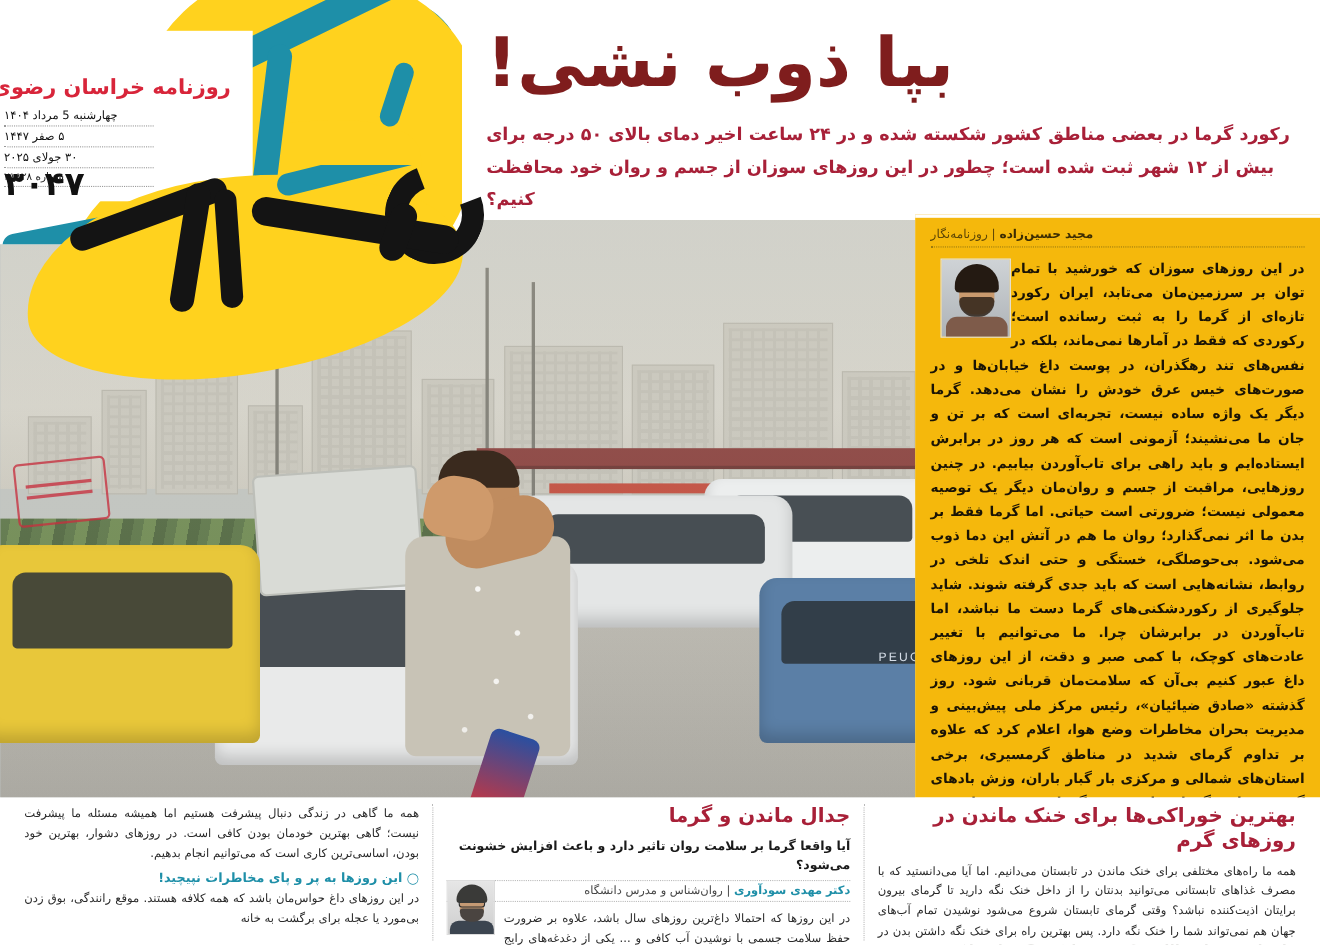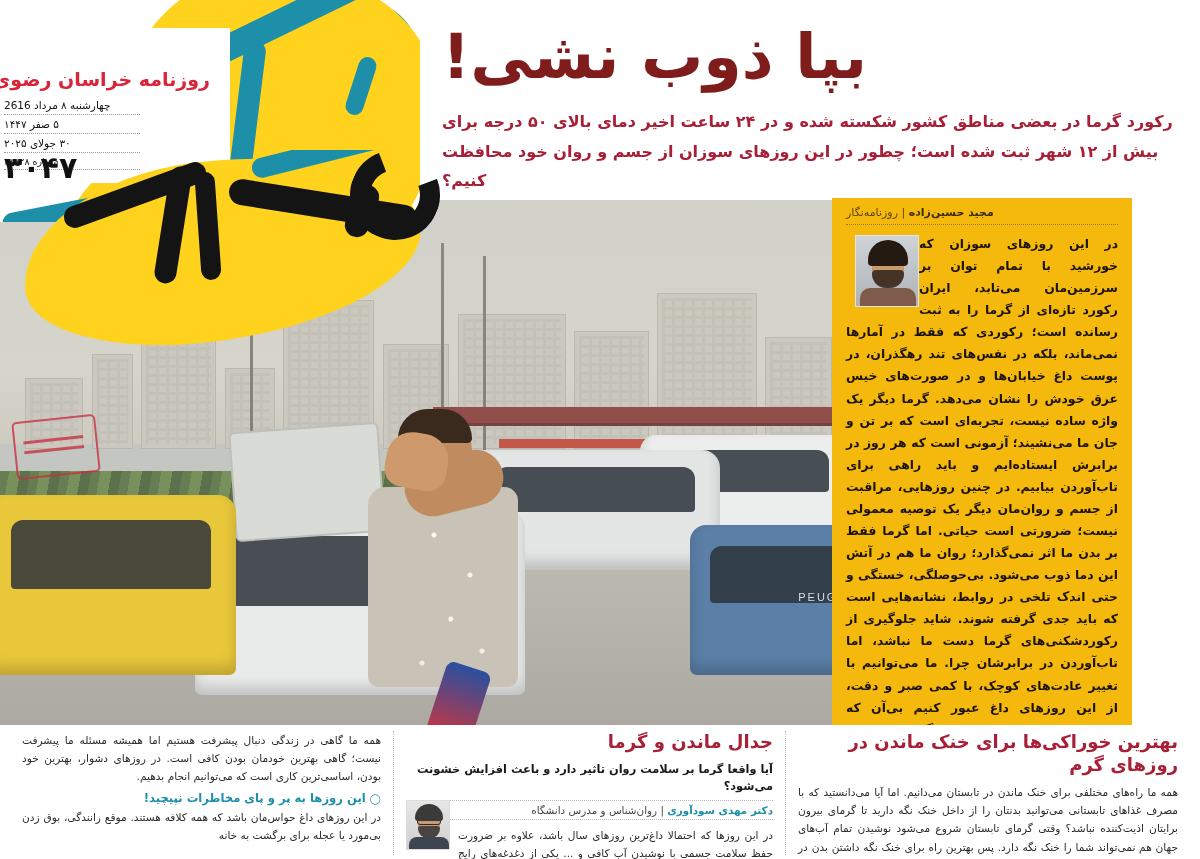--- a/index.html
+++ b/index.html
@@ -180,21 +180,21 @@
         background:transparent; border:20px solid #141414; border-top-color:transparent; transform:rotate(24deg);}
   .b3 { left:162px; top:16px;  width:22px;  height:118px; border-radius:12px; transform:rotate(9deg);}
   .b4 { left:198px; top:22px;  width:20px;  height:108px; border-radius:12px; transform:rotate(-4deg);}
   .b5 { left:228px; top:42px;  width:190px; height:26px; border-radius:14px; transform:rotate(9deg);}
   .b6 { left:350px; top:34px;  width:24px;  height:54px; border-radius:12px; transform:rotate(20deg);}
   .lo-teal { position:absolute; background:#1E8FA8; border-radius:30px; }
   .t1 { left:250px; top:-8px; width:150px; height:20px; transform:rotate(-14deg); }
 
   
   .sidebar {
-    position: absolute; left: 832px; top: 195px; width: 300px; height: 530px;
+    position: absolute; left: 832px; top: 195px; width: 368px; height: 530px;
     background: #F5B80C; z-index: 5; padding: 8px 14px 10px 14px;
     border-top: 3px solid #ffffff;
   }
   .sb-byline {
     direction: rtl; text-align: left; font-size: 11px; color: #5d4606;
     border-bottom: 1px dotted #9a7a10; padding-bottom: 5px; margin-bottom: 8px;
   }
   .sb-byline b { color:#3c2d03; font-weight:700; }
   .sb-portrait {
     float: left; width: 64px; height: 72px; margin: 2px 0 4px 9px;
@@ -271,21 +271,21 @@
     <div class="mh-teal-stroke s2"></div>
     <div class="s3"></div>
     <div class="mh-teal-stroke s4"></div>
     <div class="mh-teal-stroke s5"></div>
 
     <div class="mh-white-box"></div>
 
     <div class="mh-sub">روزنامه خراسان رضوی</div>
 
     <div class="mh-dates">
-      <div class="d">چهارشنبه ۸ مرداد 2616</div>
+      <div class="d">چهارشنبه 5 مرداد ۱۴۰۴</div>
       <div class="d">۵ صفر ۱۴۴۷</div>
       <div class="d">۳۰ جولای ۲۰۲۵</div>
       <div class="mh-issue-no">شماره ۲۱۸۲۸</div>
     </div>
     <div class="mh-bignum">۳۰۴۷</div>
   </div>
 
   <div class="headline-zone">
     <div class="headline">بپا ذوب نشی!</div>
     <div class="subheadline">رکورد گرما در بعضی مناطق کشور شکسته شده و در ۲۴ ساعت اخیر دمای بالای ۵۰ درجه برای بیش از ۱۲ شهر ثبت شده است؛ چطور در این روزهای سوزان از جسم و روان خود محافظت کنیم؟</div>

